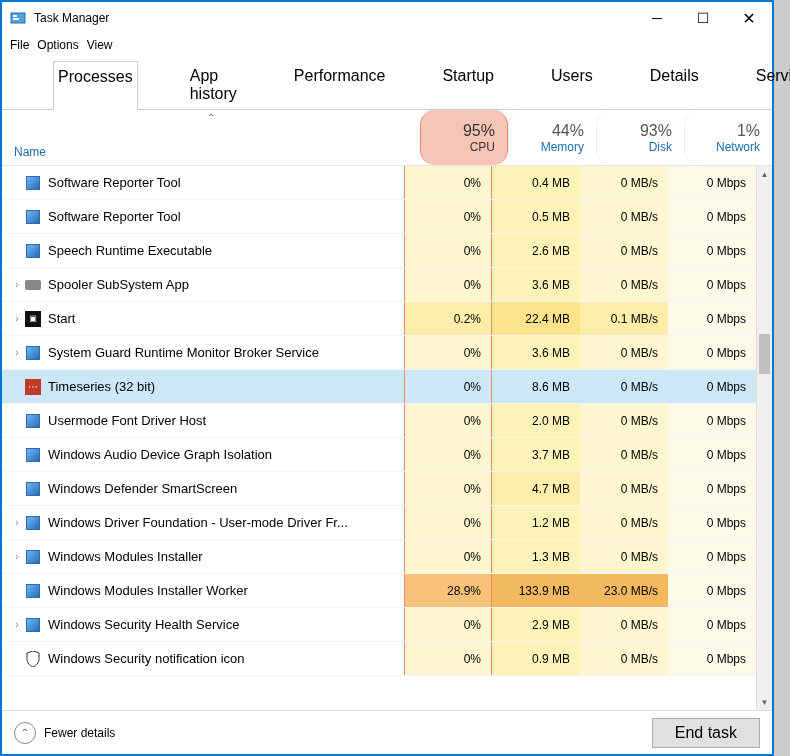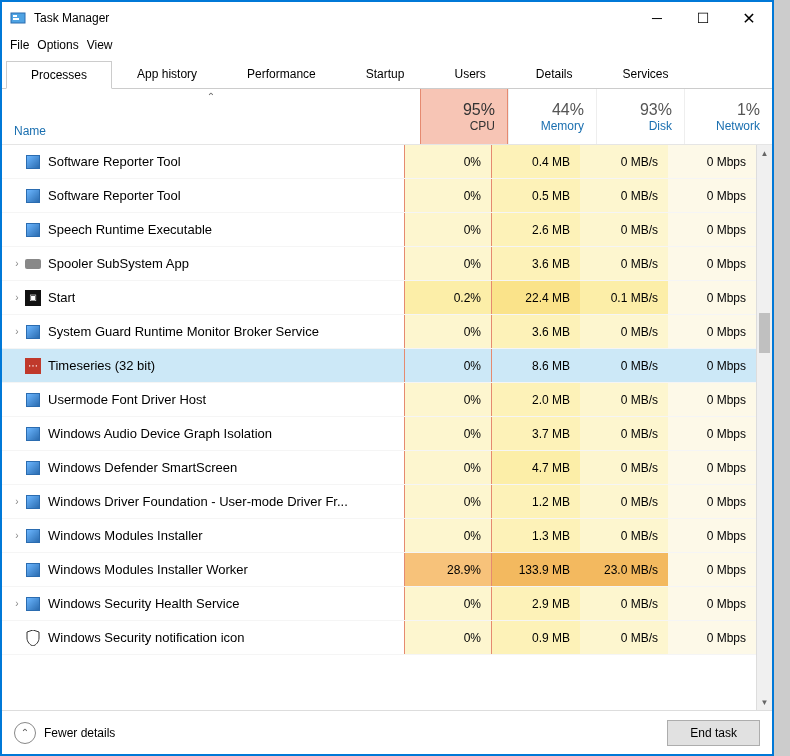--- a/index.html
+++ b/index.html
@@ -7,26 +7,26 @@
 .window { width: 774px; height: 756px; background: #fff; border: 2px solid #0078d7; display: flex; flex-direction: column; }
 .titlebar { height: 32px; display: flex; align-items: center; padding: 0 0 0 8px; background: #fff; }
 .titlebar .icon { width: 16px; height: 16px; margin-right: 8px; }
 .titlebar .title { font-size: 12px; flex: 1; }
 .winbtns { display: flex; }
 .winbtns div { width: 46px; height: 30px; display: flex; align-items: center; justify-content: center; font-size: 14px; }
 .winbtns .close { font-size: 16px; }
 .menubar { height: 22px; display: flex; align-items: center; padding: 0 8px; font-size: 12px; gap: 8px; }
 .menubar span { cursor: default; }
 .tabs { display: flex; border-bottom: 1px solid #ccc; padding: 4px 4px 0 4px; }
-.tabs .tab { padding: 6px 24px; font-size: 12px; border: 1px solid transparent; border-bottom: none; cursor: default; }
+.tabs .tab { padding: 6px 4px; font-size: 16px; border: 1px solid transparent; border-bottom: none; cursor: default; margin-left: 47px; }
 .tabs .tab.active { background: #fff; border: 1px solid #ccc; border-bottom: 1px solid #fff; position: relative; top: 1px; }
 .header-row { display: flex; height: 56px; border-bottom: 1px solid #e5e5e5; }
 .header-name { flex: 1; display: flex; flex-direction: column; justify-content: flex-end; padding: 0 12px 6px 12px; color: #1a6fb0; font-size: 12px; position: relative; }
 .sort-arrow { position: absolute; top: 2px; left: 50%; transform: translateX(-50%); font-size: 10px; color: #666; }
-.header-col { width: 88px; display: flex; flex-direction: column; align-items: flex-end; justify-content: center; padding: 0 12px 0 0; border-left: 1px solid #eee; }
+.header-col { width: 88px; display: flex; flex-direction: column; align-items: flex-end; justify-content: center; padding: 0 12px 0 0; border-left: 1px solid #eee; border-radius: 15px; }
 .header-col .pct { font-size: 16px; color: #555; }
 .header-col .lbl { font-size: 12px; color: #1a6fb0; }
 .header-col.cpu { background: #f7c5b5; border-left: 1px solid #e58a70; border-right: 1px solid #e58a70; }
 .header-col.cpu .pct, .header-col.cpu .lbl { color: #333; }
 .body-area { flex: 1; overflow: hidden; position: relative; padding-left: 13px; }
 .scroll-area { position: absolute; top: 0; left: 0; right: 16px; bottom: 0; overflow: hidden; }
 .scrollbar { position: absolute; right: 0; top: 0; width: 16px; height: 100%; background: #f0f0f0; border-left: 1px solid #ddd; }
 .scrollbar .up, .scrollbar .down { height: 16px; display: flex; align-items: center; justify-content: center; font-size: 8px; color: #666; }
 .scrollbar .down { position: absolute; bottom: 0; width: 100%; }
 .scrollbar .thumb { position: absolute; left: 2px; right: 2px; top: 168px; height: 40px; background: #c0c0c0; }
@@ -46,21 +46,21 @@
 .row.heavy .mem-cell { background: #f3b95f; }
 .row.heavy .disk-cell { background: #f3b95f; }
 .row .mem-cell.m1 { background: #fceea8; }
 .row .cpu-cell.c1 { background: #fceea8; }
 .row .mem-cell.m2 { background: #fae38a; }
 .row .disk-cell.d1 { background: #fceea8; }
 .footer { height: 44px; border-top: 1px solid #ddd; display: flex; align-items: center; padding: 0 12px; }
 .footer .fewer { display: flex; align-items: center; gap: 8px; font-size: 12px; cursor: default; }
 .footer .circle { width: 22px; height: 22px; border: 1px solid #888; border-radius: 50%; display: flex; align-items: center; justify-content: center; font-size: 10px; color: #555; }
 .footer .spacer { flex: 1; }
-.footer .endtask { padding: 5px 22px; font-size: 12px; background: #e1e1e1; border: 1px solid #adadad; }
+.footer .endtask { padding: 5px 22px; font-size: 16px; background: #e1e1e1; border: 1px solid #adadad; }
 .icon-default { width: 14px; height: 14px; border: 1px solid #2b6cb0; background: linear-gradient(135deg,#6bb6ff,#2b6cb0); }
 .icon-black { width: 16px; height: 16px; background: #111; display: flex; align-items: center; justify-content: center; color: #fff; font-size: 8px; }
 .icon-red { width: 16px; height: 16px; background: #c0392b; display: flex; align-items: center; justify-content: center; color: #fff; font-size: 10px; }
 .icon-printer { width: 16px; height: 10px; background: #888; border-radius: 2px; position: relative; }
 </style>
 </head>
 <body>
 
 <div class="window">
   <div class="titlebar">

